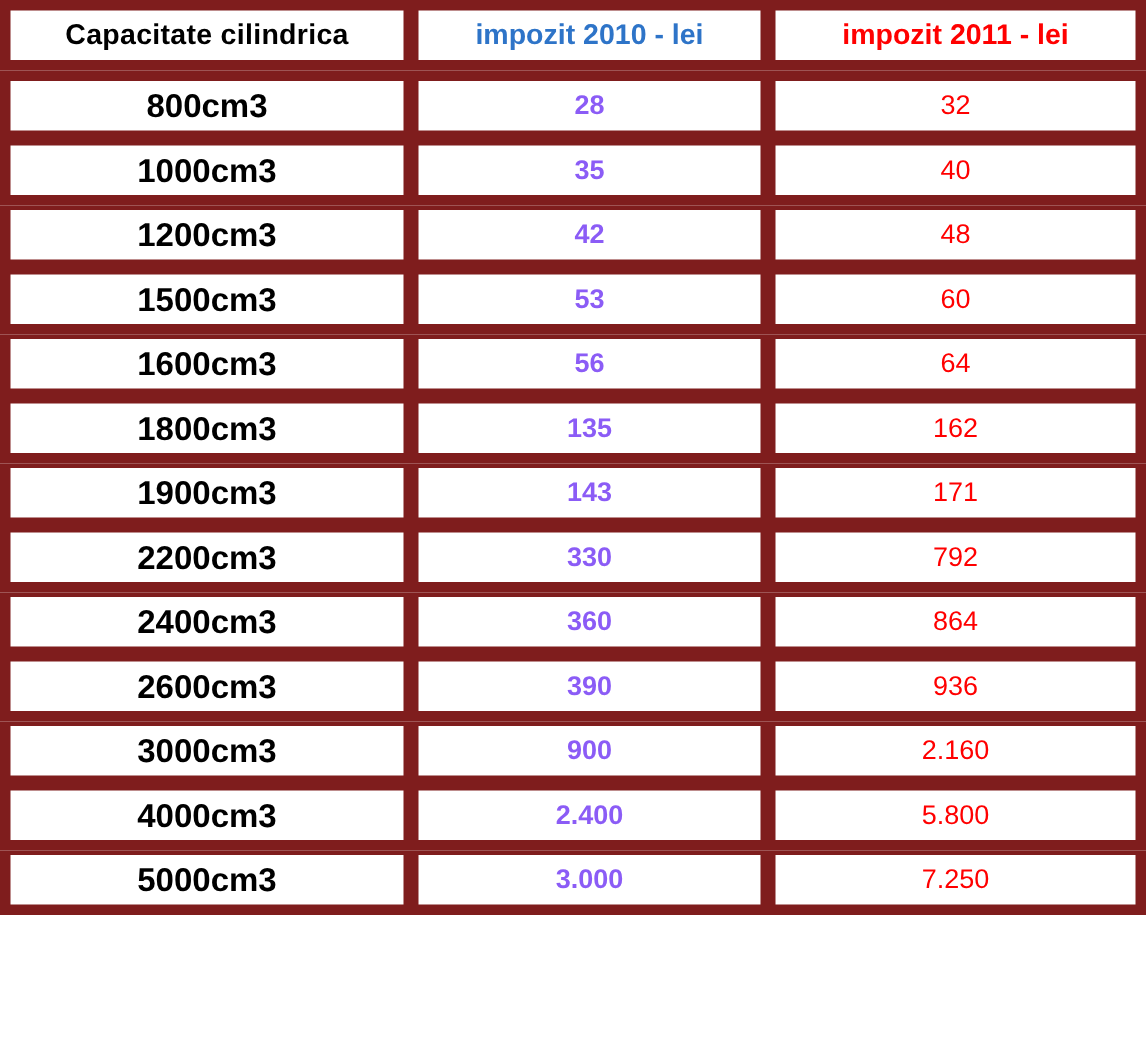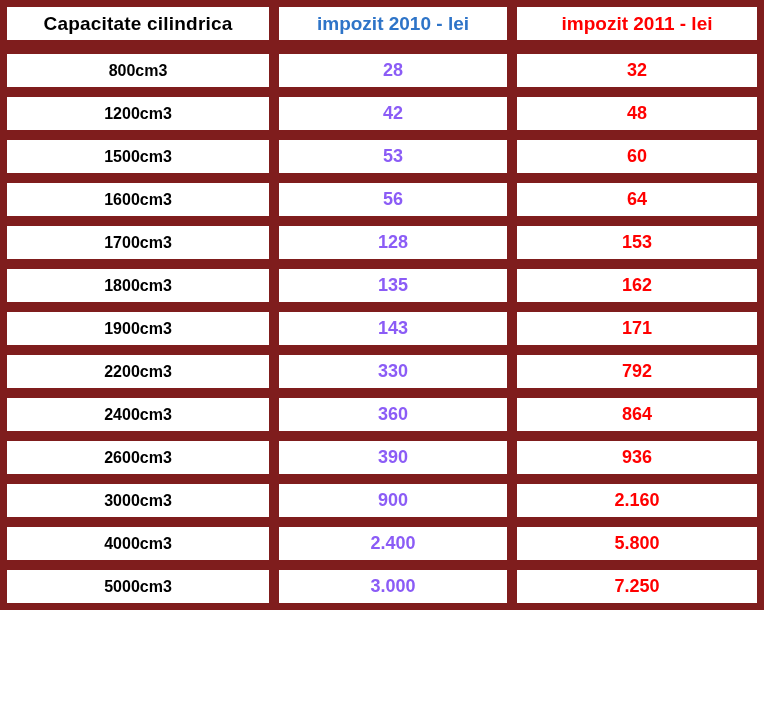--- a/index.html
+++ b/index.html
@@ -49,32 +49,32 @@
     font-size: 19px;
     font-weight: bold;
     color: #2e74c8;
   }
   .head-2011 {
     font-size: 19px;
     font-weight: bold;
     color: #ff0000;
   }
   .cell-cap {
-    font-size: 16px;
+    font-size: 22px;
     font-weight: bold;
     color: #000000;
   }
   .cell-2010 {
     font-size: 18px;
     font-weight: bold;
     color: #8b5cf6;
   }
   .cell-2011 {
     font-size: 18px;
-    font-weight: bold;
+    font-weight: normal;
     color: #ff0000;
   }
 </style>
 </head>
 <body>
 
 <table id="tax-table">
   <colgroup>
     <col class="c0">
       <col class="c1">
@@ -87,38 +87,38 @@
       <th class="head-2011">impozit 2011 - lei</th>
     </tr>
   </thead>
   <tbody id="tax-table-body">
       <tr>
         <td class="cell-cap">800cm3</td>
         <td class="cell-2010">28</td>
         <td class="cell-2011">32</td>
       </tr>
       <tr>
+        <td class="cell-cap">1000cm3</td>
+        <td class="cell-2010">35</td>
+        <td class="cell-2011">40</td>
+      </tr>
+      <tr>
         <td class="cell-cap">1200cm3</td>
         <td class="cell-2010">42</td>
         <td class="cell-2011">48</td>
       </tr>
       <tr>
         <td class="cell-cap">1500cm3</td>
         <td class="cell-2010">53</td>
         <td class="cell-2011">60</td>
       </tr>
       <tr>
         <td class="cell-cap">1600cm3</td>
         <td class="cell-2010">56</td>
         <td class="cell-2011">64</td>
-      </tr>
-      <tr>
-        <td class="cell-cap">1700cm3</td>
-        <td class="cell-2010">128</td>
-        <td class="cell-2011">153</td>
       </tr>
       <tr>
         <td class="cell-cap">1800cm3</td>
         <td class="cell-2010">135</td>
         <td class="cell-2011">162</td>
       </tr>
       <tr>
         <td class="cell-cap">1900cm3</td>
         <td class="cell-2010">143</td>
         <td class="cell-2011">171</td>

